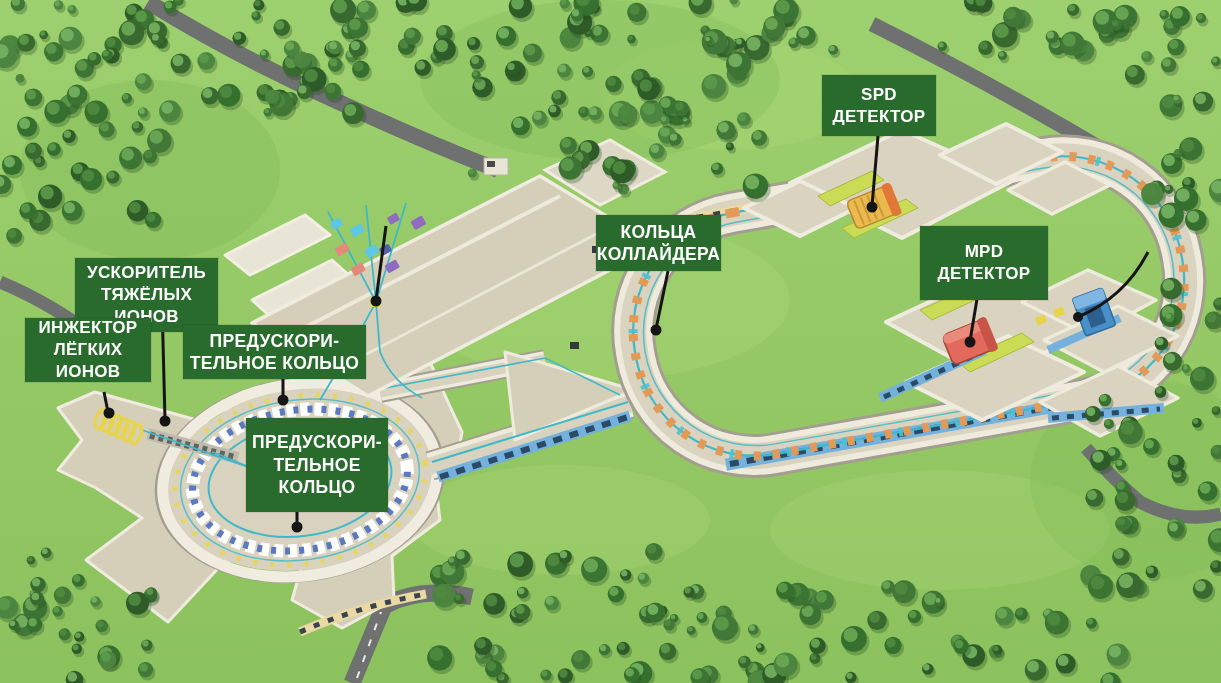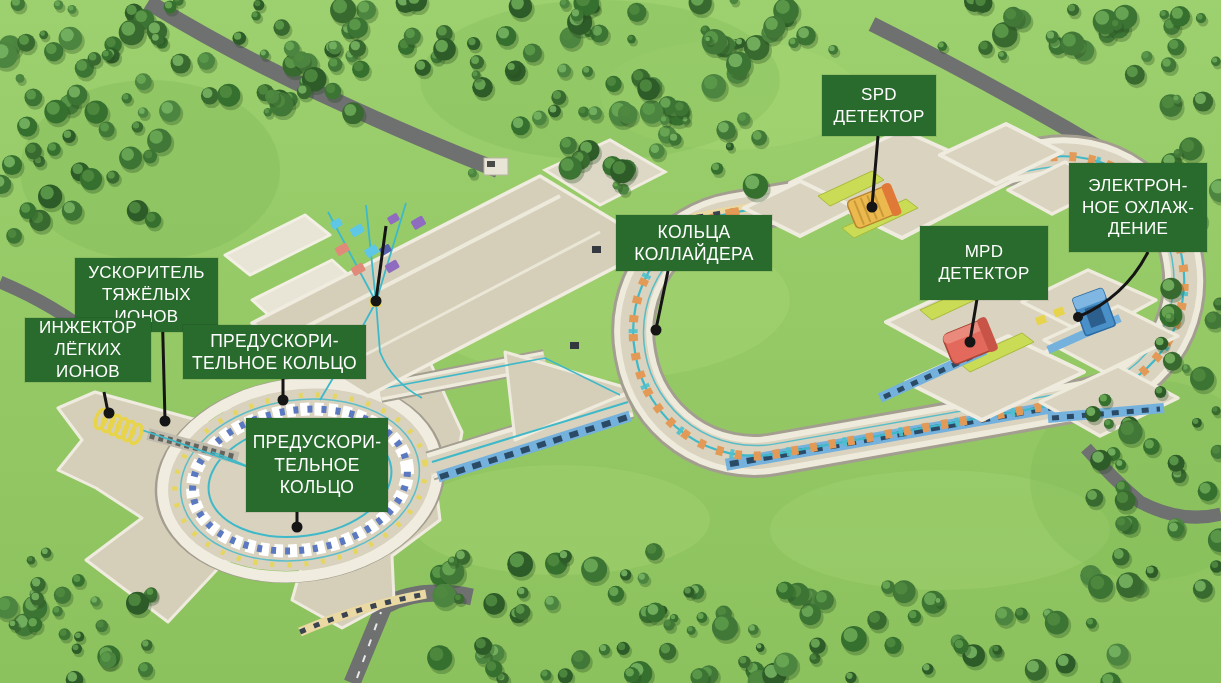--- a/index.html
+++ b/index.html
@@ -5,21 +5,21 @@
   html,body{margin:0;padding:0;background:#222;}
   .stage{
     position:relative;width:1221px;height:683px;overflow:hidden;
     font-family:"Liberation Sans",sans-serif;
     background:var(--grass,#97cb66);
   }
   .stage svg{position:absolute;left:0;top:0;}
   .label{
     position:absolute;display:flex;align-items:center;justify-content:center;
     background:var(--label-bg,#286b2d);color:var(--label-text,#fff);
-    font-weight:400;text-align:center;white-space:pre-line;
+    font-weight:700;text-align:center;white-space:pre-line;
     letter-spacing:.3px;line-height:1.28;text-transform:uppercase;
     box-shadow:0 0 0 1px rgba(0,0,0,.08);
   }
 </style>
 </head>
 <body>
 
 <div class="stage" style="--label-bg: #286b2d; --label-text: #ffffff; --grass: #97cb66; --road: #6f7070; --beam: #3fb9c9; --magnet: #e39a56; --spd: #ecb94e; --spdcap: #e07838; --mpd: #e2695b; --ecool: #4a90c8; --lime: #cadb55; --bluewall: #74b1dc; --window: #2a4a66; --cream-wall: #ead9a2; --coil: #e8d44a; --pointer: #151515; --booster-magnet-blue: #5b79c0;">
 
 <svg width="1221" height="683" viewBox="0 0 1221 683">
@@ -1335,24 +1335,21 @@
         <circle cx="109" cy="413" r="5.5" stroke="none"></circle>
     <path d="M283,379 L283,399" fill="none"></path>
         <circle cx="283" cy="400" r="5.5" stroke="none"></circle>
     <path d="M297,512 L297,526" fill="none"></path>
         <circle cx="297" cy="527" r="5.5" stroke="none"></circle>
   </g>
 </svg>
 
 <div class="label" style="left:822px;top:75px;width:114px;height:61px;font-size:17px;">SPD
 ДЕТЕКТОР</div>
-<div class="label" style="left:1069px;top:163px;width:138px;height:89px;font-size:17px;">ЭЛЕКТРОН-
-НОЕ ОХЛАЖ-
-ДЕНИЕ</div>
-<div class="label" style="left:616px;top:215px;width:156px;height:56px;font-size:17.5px;">КОЛЬЦА
+<div class="label" style="left:596px;top:215px;width:125px;height:56px;font-size:17.5px;">КОЛЬЦА
 КОЛЛАЙДЕРА</div>
 <div class="label" style="left:920px;top:226px;width:128px;height:74px;font-size:17px;">MPD
 ДЕТЕКТОР</div>
 <div class="label" style="left:75px;top:228px;width:143px;height:74px;font-size:17px;margin-top:30px;">УСКОРИТЕЛЬ
 ТЯЖЁЛЫХ
 ИОНОВ</div>
 <div class="label" style="left:25px;top:318px;width:126px;height:64px;font-size:17px;">ИНЖЕКТОР
 ЛЁГКИХ
 ИОНОВ</div>
 <div class="label" style="left:183px;top:325px;width:183px;height:54px;font-size:17.5px;">ПРЕДУСКОРИ-

